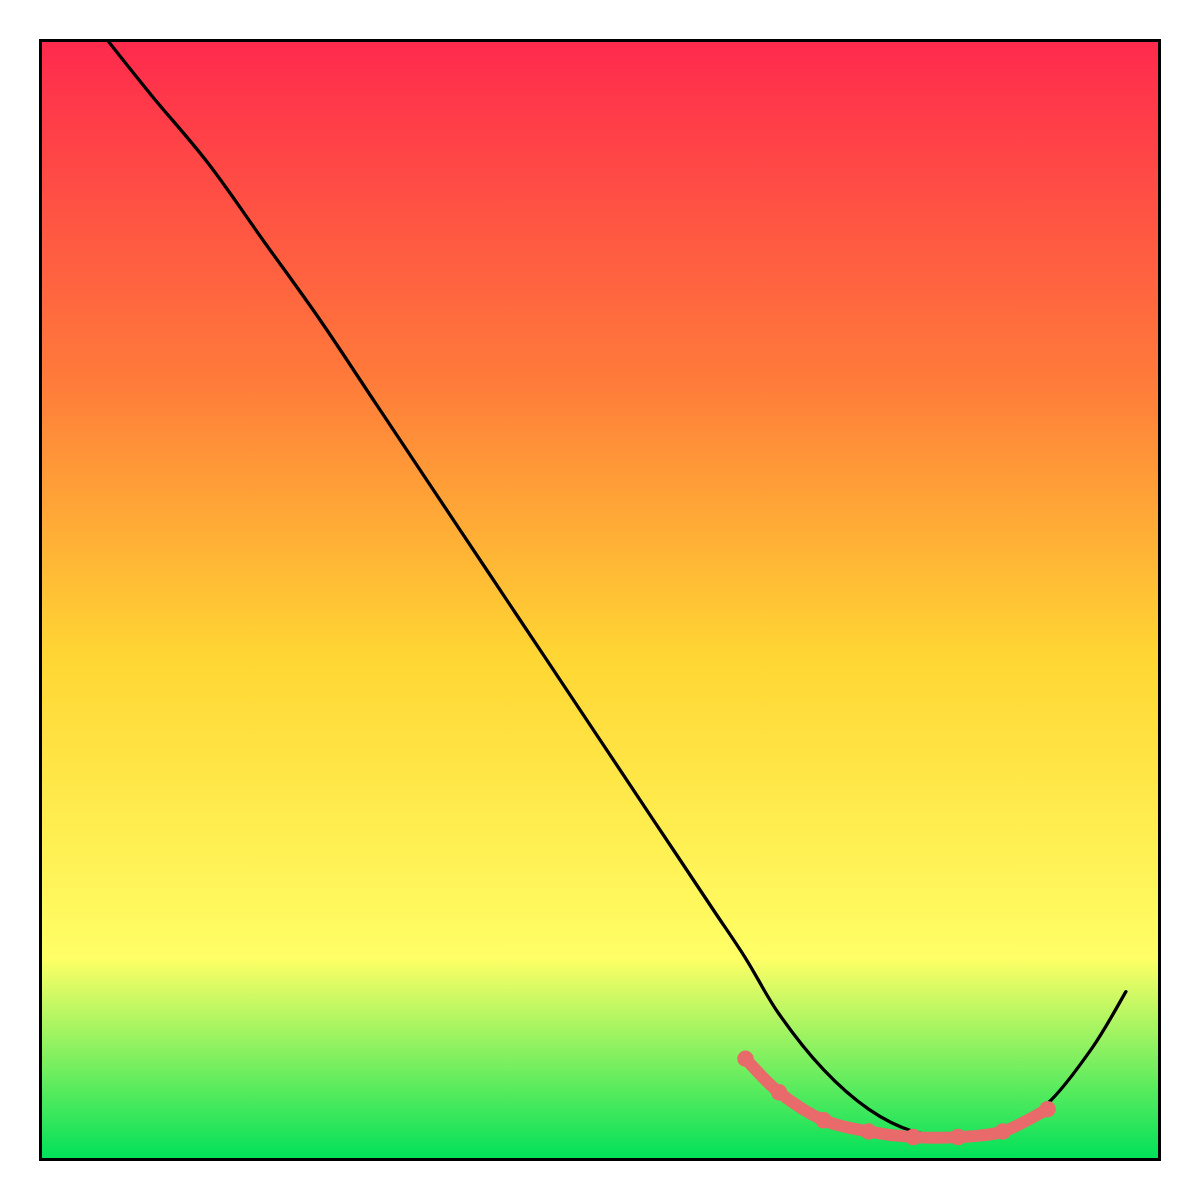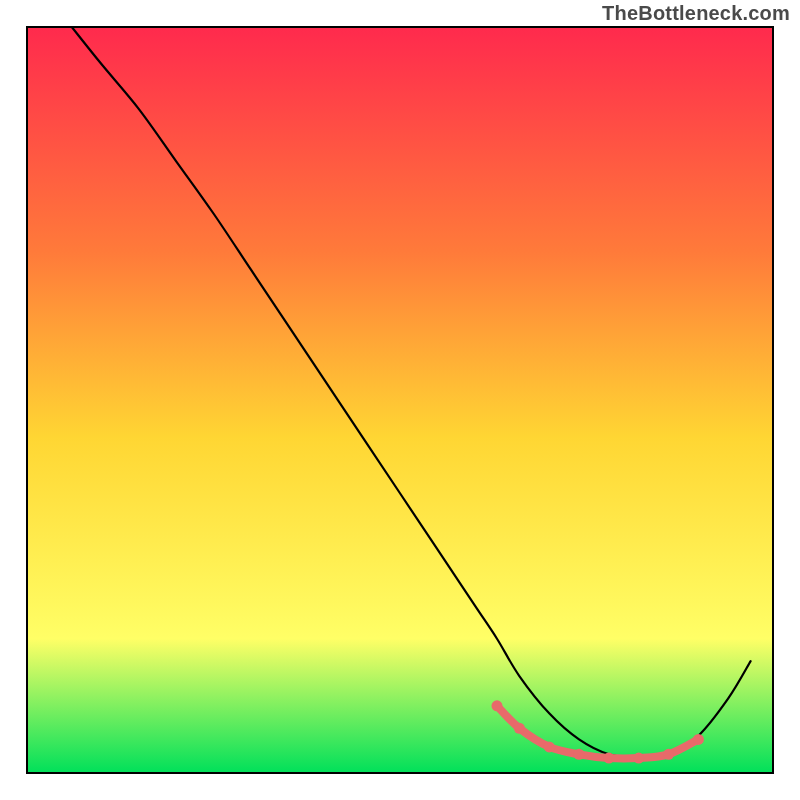--- a/index.html
+++ b/index.html
@@ -30,21 +30,20 @@
     position: absolute;
     left: 0;
     top: 0;
   }
 </style>
 </head>
 <body>
 
 <div class="wrapper">
 
-  <div class="watermark">TheBottleneck.com</div>
 
   <svg class="plot" width="800" height="800">
     <defs>
       <linearGradient id="bgGrad" x1="0" y1="0" x2="0" y2="1">
         <stop id="g0" offset="0%" stop-color="#ff2a4d"></stop>
         <stop id="g1" offset="30%" stop-color="#ff7a3a"></stop>
         <stop id="g2" offset="55%" stop-color="#ffd633"></stop>
         <stop id="g3" offset="82%" stop-color="#ffff66"></stop>
         <stop id="g4" offset="100%" stop-color="#00e05a"></stop>
       </linearGradient>

